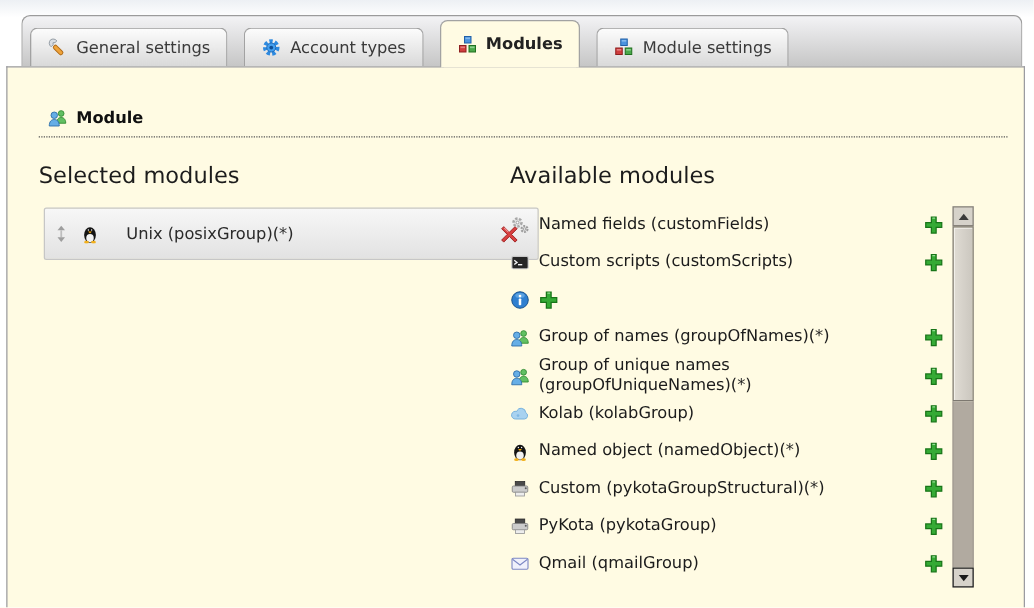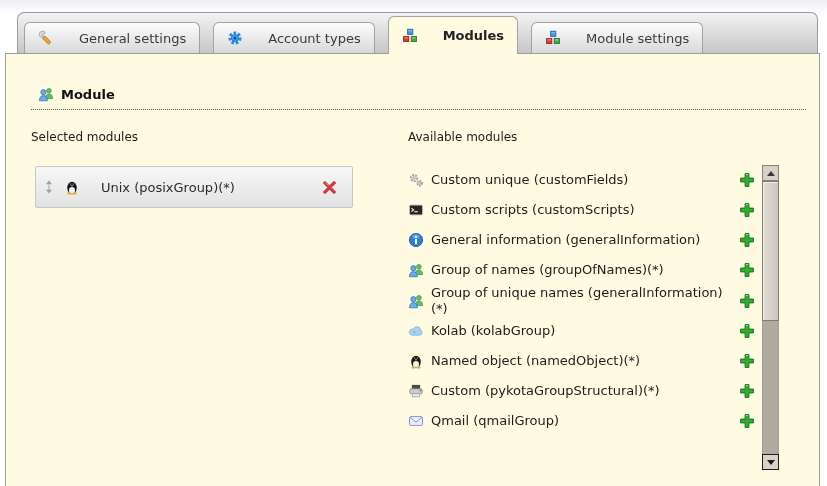--- a/index.html
+++ b/index.html
@@ -10,40 +10,40 @@
 
   
   .panel { position:absolute; left:5px; top:53px; width:815px; height:433px;
            background:#fffbe3; border:1px solid #9b9ba1; border-bottom:none; }
 
   
   .tabstrip { position:absolute; left:17px; top:12px; width:801px; height:41px;
               border:1px solid #9b9b9b; border-bottom:none; border-radius:7px 7px 0 0;
               background:linear-gradient(#f3f3f5,#c6c6c6);
               display:flex; align-items:flex-end; padding-left:6px; }
-  .tab { display:flex; align-items:center; gap:25px; padding:0 13px; height:31px;
+  .tab { display:flex; align-items:center; gap:7px; padding:0 13px; height:31px;
          margin-right:13px; white-space:nowrap; cursor:pointer;
          background:linear-gradient(#fcfcfc,#d9d9d9);
          border:1px solid #a2a2a2; border-bottom:none; border-radius:6px 6px 0 0;
          font-size:13px; color:#3a3a3a; position:relative; }
   .tab.active { background:#fffbe3; height:38px; margin-bottom:-1px; z-index:5; color:#222;font-weight:bold; }
   .ticon { display:flex; width:16px; height:16px; }
 
   
   .groups-header { position:absolute; left:31px; top:86px; width:775px;
                    padding:0 0 7px 7px; border-bottom:1px dotted #555;
                    display:flex; align-items:center; gap:7px;
                    font-size:13px; font-weight:bold; color:#101010; }
 
-  .col-heading { position:absolute; font-size:12px; color:#1c1c1c; }
+  .col-heading { position:absolute; font-size:18px; color:#1c1c1c; }
   .sel-heading { left:31px; top:130px; }
   .avail-heading { left:408px; top:130px; }
 
   
-  .sel-row { position:absolute; left:35px; top:166px; width:318px; height:42px;
+  .sel-row { position:absolute; left:35px; top:166px; width:396px; height:42px;
              border:1px solid #c6c6c6; border-radius:2px;
              background:linear-gradient(#f7f7f7,#e2e2e2);
              display:flex; align-items:center; cursor:move; }
   .drag { display:flex; margin-left:7px; cursor:ns-resize; }
   .sel-icon { display:flex; width:16px; height:16px; margin-left:9px; }
   .sel-label { margin-left:21px; font-size:13px; color:#2a2a2a; }
   .del { display:flex; margin-left:auto; margin-right:15px; cursor:pointer; }
 
   
   .avail-list { position:absolute; left:408px; top:165px; width:347px;
@@ -176,21 +176,21 @@
 
     <div class="arow">
       <span class="aicon">
         <svg width="16" height="16" viewBox="0 0 16 16">
           <circle cx="6" cy="6" r="3.2" fill="#e3e3e3" stroke="#a8a8a8" stroke-width="2" stroke-dasharray="1.9 1.3"></circle>
           <circle cx="6" cy="6" r="1.1" fill="#fff" stroke="#979797" stroke-width="0.7"></circle>
           <circle cx="11.6" cy="11.2" r="2.4" fill="#dcdcdc" stroke="#9d9d9d" stroke-width="1.7" stroke-dasharray="1.5 1"></circle>
           <circle cx="11.6" cy="11.2" r="0.9" fill="#fff" stroke="#8f8f8f" stroke-width="0.6"></circle>
         </svg>
       </span>
-      <span class="alabel">Custom unique (customFields)</span>
+      <span class="alabel">Named fields (customFields)</span>
       <span class="aplus">
         <svg width="16" height="16" viewBox="0 0 16 16">
             <path d="M6.1 1.6 H9.9 V6.1 H14.4 V9.9 H9.9 V14.4 H6.1 V9.9 H1.6 V6.1 H6.1 Z" fill="#35aa35" stroke="#187518" stroke-width="1"></path>
             <path d="M6.9 2.5 H9.1" stroke="#93dd93" stroke-width="1.1" fill="none"></path>
           </svg>
       </span>
     </div>
 
     <div class="arow">
       <span class="aicon">
@@ -212,21 +212,20 @@
 
     <div class="arow">
       <span class="aicon">
         <svg width="16" height="16" viewBox="0 0 16 16">
           <circle cx="8" cy="8" r="6.6" fill="#2f7fd0" stroke="#15518f" stroke-width="0.8"></circle>
           <ellipse cx="8" cy="4.4" rx="3.8" ry="2" fill="#6fb0e8" opacity="0.7"></ellipse>
           <rect x="7" y="6.8" width="2" height="5.4" rx="0.6" fill="#fff"></rect>
           <circle cx="8" cy="4.8" r="1.1" fill="#fff"></circle>
         </svg>
       </span>
-      <span class="alabel">General information (generalInformation)</span>
       <span class="aplus">
         <svg width="16" height="16" viewBox="0 0 16 16">
             <path d="M6.1 1.6 H9.9 V6.1 H14.4 V9.9 H9.9 V14.4 H6.1 V9.9 H1.6 V6.1 H6.1 Z" fill="#35aa35" stroke="#187518" stroke-width="1"></path>
             <path d="M6.9 2.5 H9.1" stroke="#93dd93" stroke-width="1.1" fill="none"></path>
           </svg>
       </span>
     </div>
 
     <div class="arow">
       <span class="aicon">
@@ -248,21 +247,21 @@
 
     <div class="arow">
       <span class="aicon">
         <svg width="16" height="16" viewBox="0 0 16 16">
           <circle cx="10.9" cy="4.8" r="2.3" fill="#63c063" stroke="#2f8a2f" stroke-width="0.7"></circle>
           <path d="M7.3 12.6 C7.3 9.4 8.8 8 10.9 8 C13 8 14.6 9.4 14.6 12.6 Z" fill="#63c063" stroke="#2f8a2f" stroke-width="0.7"></path>
           <circle cx="5.4" cy="6.2" r="2.6" fill="#66aee6" stroke="#2d6da8" stroke-width="0.7"></circle>
           <path d="M1.4 14.8 C1.4 11.2 3.1 9.6 5.4 9.6 C7.7 9.6 9.4 11.2 9.4 14.8 Z" fill="#66aee6" stroke="#2d6da8" stroke-width="0.7"></path>
         </svg>
       </span>
-      <span class="alabel">Group of unique names (generalInformation)(*)</span>
+      <span class="alabel">Group of unique names (groupOfUniqueNames)(*)</span>
       <span class="aplus">
         <svg width="16" height="16" viewBox="0 0 16 16">
             <path d="M6.1 1.6 H9.9 V6.1 H14.4 V9.9 H9.9 V14.4 H6.1 V9.9 H1.6 V6.1 H6.1 Z" fill="#35aa35" stroke="#187518" stroke-width="1"></path>
             <path d="M6.9 2.5 H9.1" stroke="#93dd93" stroke-width="1.1" fill="none"></path>
           </svg>
       </span>
     </div>
 
     <div class="arow">
       <span class="aicon">
@@ -312,20 +311,37 @@
       </span>
       <span class="alabel">Custom (pykotaGroupStructural)(*)</span>
       <span class="aplus">
         <svg width="16" height="16" viewBox="0 0 16 16">
             <path d="M6.1 1.6 H9.9 V6.1 H14.4 V9.9 H9.9 V14.4 H6.1 V9.9 H1.6 V6.1 H6.1 Z" fill="#35aa35" stroke="#187518" stroke-width="1"></path>
             <path d="M6.9 2.5 H9.1" stroke="#93dd93" stroke-width="1.1" fill="none"></path>
           </svg>
       </span>
     </div>
 
+    <div class="arow">
+      <span class="aicon">
+        <svg width="16" height="16" viewBox="0 0 16 16">
+          <rect x="4.2" y="2.2" width="7.6" height="3.6" fill="#4a4a4a" stroke="#262626" stroke-width="0.6"></rect>
+          <rect x="1.8" y="5.8" width="12.4" height="5" rx="0.9" fill="#cccccc" stroke="#848484" stroke-width="0.7"></rect>
+          <rect x="4.4" y="10.8" width="7.2" height="3" fill="#ededed" stroke="#9b9b9b" stroke-width="0.7"></rect>
+          <circle cx="12.6" cy="7.6" r="0.8" fill="#5d5d5d"></circle>
+        </svg>
+      </span>
+      <span class="alabel">PyKota (pykotaGroup)</span>
+      <span class="aplus">
+        <svg width="16" height="16" viewBox="0 0 16 16">
+            <path d="M6.1 1.6 H9.9 V6.1 H14.4 V9.9 H9.9 V14.4 H6.1 V9.9 H1.6 V6.1 H6.1 Z" fill="#35aa35" stroke="#187518" stroke-width="1"></path>
+            <path d="M6.9 2.5 H9.1" stroke="#93dd93" stroke-width="1.1" fill="none"></path>
+          </svg>
+      </span>
+    </div>
 
     <div class="arow">
       <span class="aicon">
         <svg width="16" height="16" viewBox="0 0 16 16">
           <rect x="1.6" y="3.6" width="12.8" height="8.8" rx="1" fill="#f0f1fb" stroke="#7d88c4" stroke-width="0.9"></rect>
           <path d="M2 4.4 L8 9 L14 4.4" fill="none" stroke="#7d88c4" stroke-width="0.9"></path>
         </svg>
       </span>
       <span class="alabel">Qmail (qmailGroup)</span>
       <span class="aplus">

